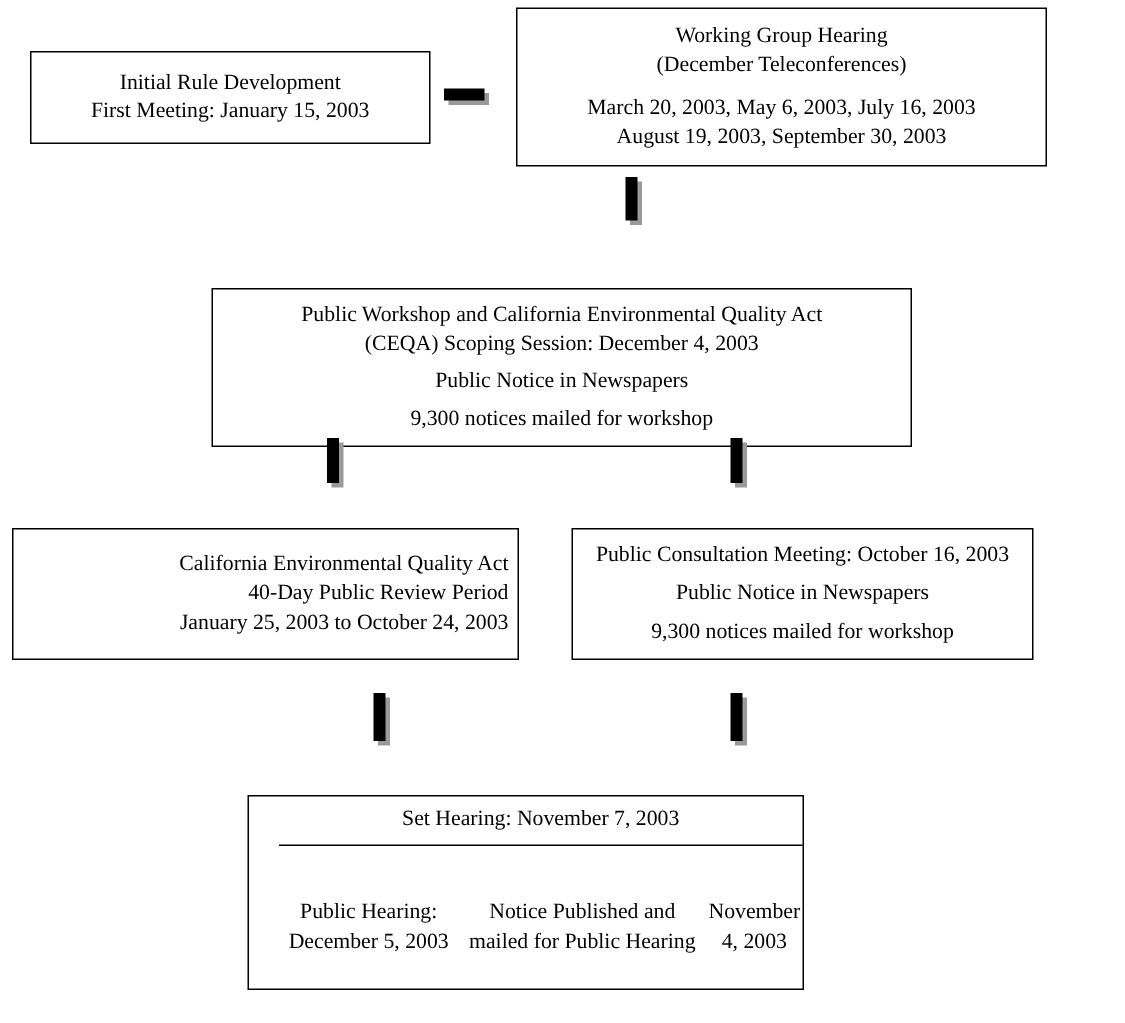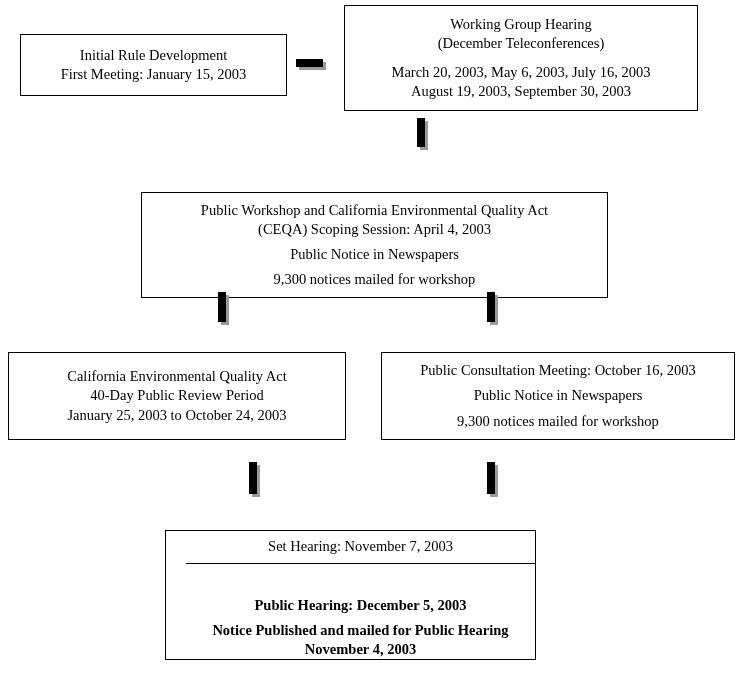--- a/index.html
+++ b/index.html
@@ -49,28 +49,27 @@
     display: flex;
     align-items: center;
     justify-content: center;
     text-align: center;
     font-size: 14.5px;
     line-height: 1.32;
   }
   .split-bottom {
     flex: 1;
     display: flex;
-    flex-direction: column;
+    flex-direction: row;
     align-items: center;
-    justify-content: flex-end;
+    justify-content: center;
     text-align: center;
     font-size: 14.5px;
     line-height: 1.32;
     padding-top: 14px;
-    font-weight: bold;
   }
 
   
   .arrow-v {
     position: absolute;
     width: 26px;
   }
   .arrow-v .shadow,
   .arrow-v .body {
     position: absolute;
@@ -167,21 +166,21 @@
         <div class="head"></div>
     </div>
     <div class="body">
       <div class="shaft"></div>
         <div class="head"></div>
     </div>
   </div>
 
   <div class="box" style="left:141px; top:172px; width:467px; height:106px;margin-top:20px;">
     <span class="line">Public Workshop and California Environmental Quality Act</span>
-    <span class="line">(CEQA) Scoping Session: April 4, 2003</span>
+    <span class="line">(CEQA) Scoping Session: December 4, 2003</span>
     <span class="gap-sm"></span>
     <span class="line">Public Notice in Newspapers</span>
     <span class="gap-sm"></span>
     <span class="line">9,300 notices mailed for workshop</span>
   </div>
 
   <div class="arrow-v" style="left:209px; top:292px; height:48px;">
     <div class="shadow">
       <div class="shaft"></div>
         <div class="head"></div>
@@ -196,27 +195,27 @@
     <div class="shadow">
       <div class="shaft"></div>
         <div class="head"></div>
     </div>
     <div class="body">
       <div class="shaft"></div>
         <div class="head"></div>
     </div>
   </div>
 
-  <div class="box" style="left:8px; top:352px; width:338px; height:88px;">
+  <div class="box" style="left:8px; top:352px; width:338px; height:88px;align-items:flex-end;">
     <span class="line">California Environmental Quality Act</span>
     <span class="line">40-Day Public Review Period</span>
     <span class="line">January 25, 2003 to October 24, 2003</span>
   </div>
 
-  <div class="box" style="left:381px; top:352px; width:354px; height:88px;align-items:center;">
+  <div class="box" style="left:381px; top:352px; width:308px; height:88px;align-items:center;">
     <span class="line">Public Consultation Meeting: October 16, 2003</span>
     <span class="gap-sm"></span>
     <span class="line">Public Notice in Newspapers</span>
     <span class="gap-sm"></span>
     <span class="line">9,300 notices mailed for workshop</span>
   </div>
 
   <div class="arrow-v" style="left:240px; top:462px; height:52px;">
     <div class="shadow">
       <div class="shaft"></div>

